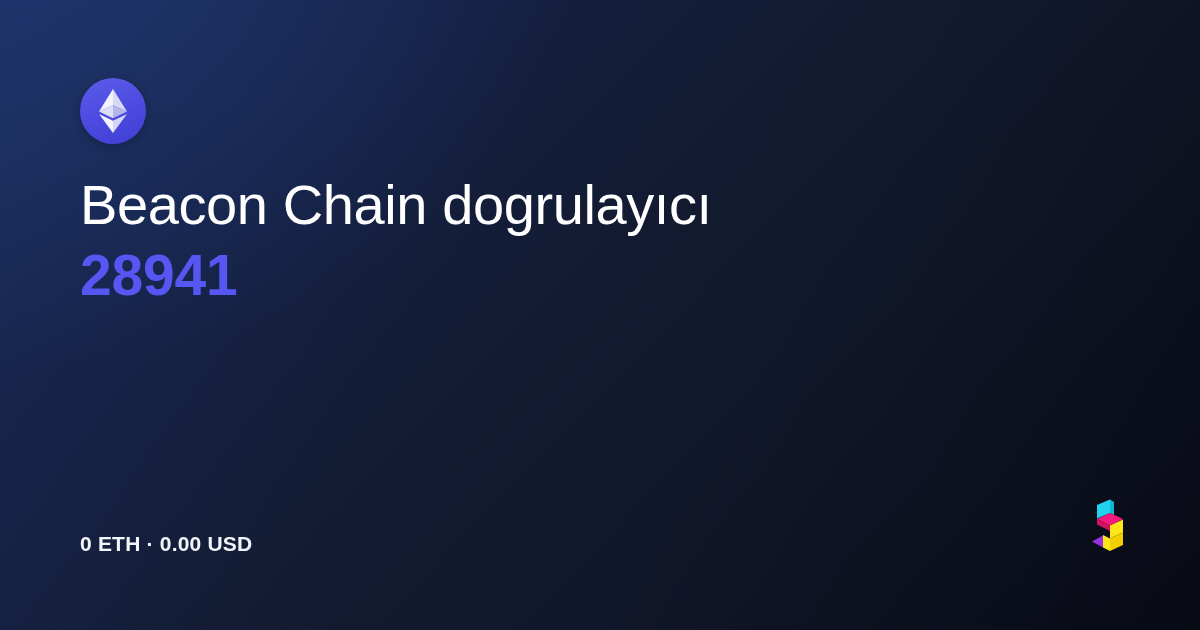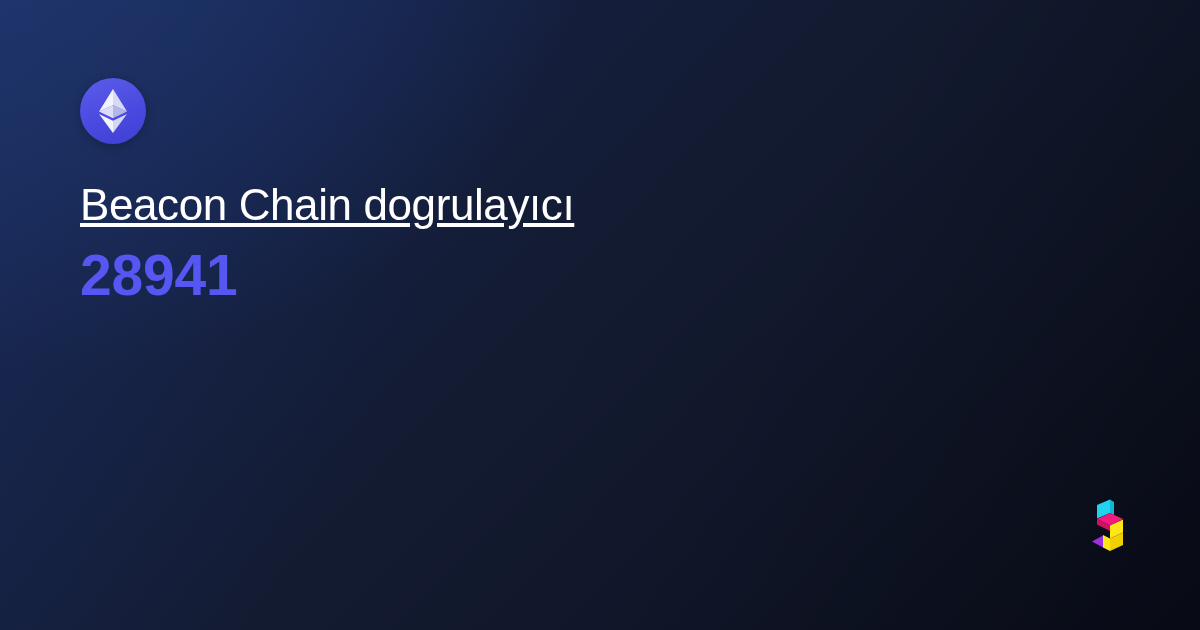--- a/index.html
+++ b/index.html
@@ -57,27 +57,26 @@
     box-shadow: 0 2px 10px rgba(0,0,0,0.25);
   }
   .eth-badge svg { display: block; }
 
   
   .headline {
     margin-top: 26px;
     max-width: 1000px;
   }
   .title-line {
-    font-size: 44px;
+    font-size: 56px;
     line-height: 70px;
     font-weight: 400;
     color: #ffffff;
     letter-spacing: -0.4px;
     white-space: nowrap;
-    text-decoration: underline;
   }
   .validator-index {
     font-size: 57px;
     line-height: 70px;
     font-weight: 700;
     color: #5656f2;
     letter-spacing: -0.2px;
   }
 
   .spacer { flex: 1 1 auto; }
@@ -136,20 +135,21 @@
     </div>
 
     <div class="headline">
       <div class="title-line">Beacon Chain dogrulayıcı</div>
       <div class="validator-index">28941</div>
     </div>
 
     <div class="spacer"></div>
 
     <div class="balance-block">
+      <div class="balance-value">0 ETH · 0.00 USD</div>
     </div>
 
   </div>
 
   <div class="watermark">
     <svg viewBox="0 0 46 58" aria-hidden="true">
 
       <path d="M11 7 L24 1.5 L24 15 L11 20.5 Z" fill="#22d3ee"></path>
 
       <path d="M24 1.5 L28 4 L28 17 L24 15 Z" fill="#0fb7d4"></path>

